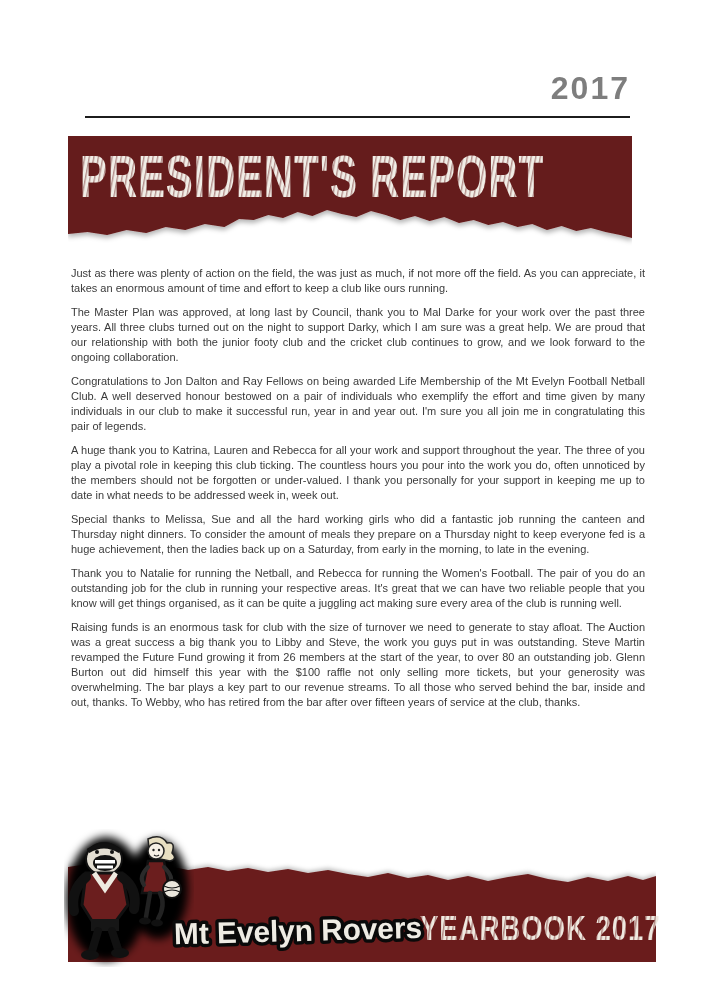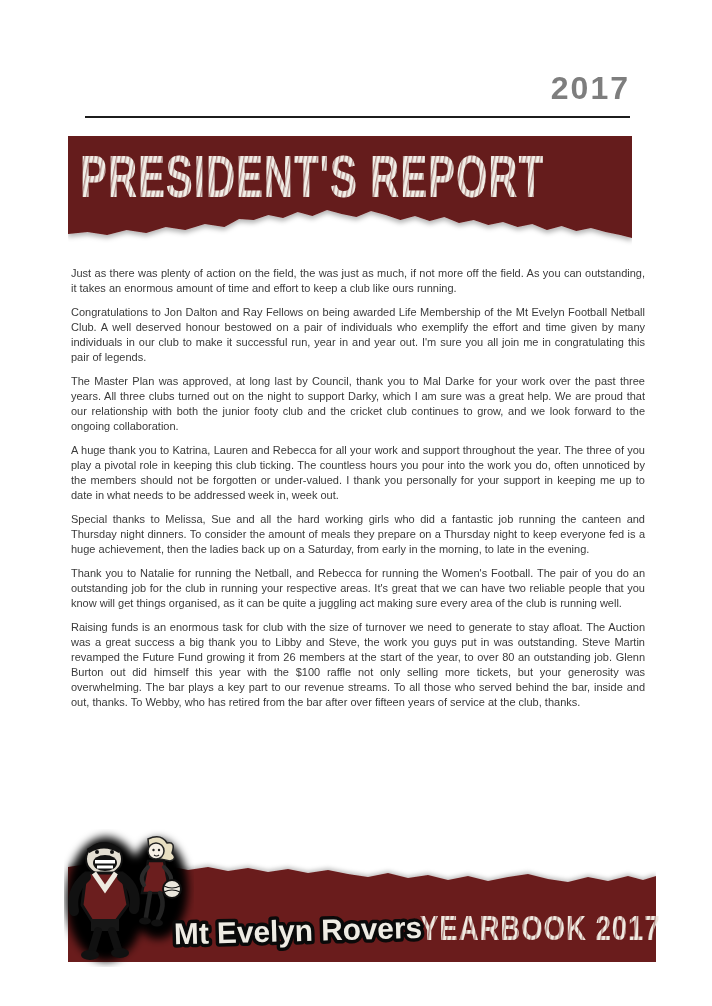--- a/index.html
+++ b/index.html
@@ -52,23 +52,23 @@
         <filter id="ds1" x="-10%" y="-10%" width="120%" height="130%">
           <feDropShadow dx="0" dy="3" stdDeviation="2.5" flood-color="#000" flood-opacity="0.3"></feDropShadow>
         </filter>
       </defs>
       <path fill="#651a1a" filter="url(#ds1)" d="M0,0 H577 V102 L565,99 550,96 535,92 520,95 505,90 490,94 475,88 460,91 445,86 430,89 415,84 400,87 385,81 370,85 355,80 340,84 325,79 310,75 295,81 280,78 265,74 250,80 235,76 220,82 205,79 190,84 175,83 160,91 140,88 120,94 100,91 80,97 60,94 40,99 20,96 0,98 Z"></path>
     </svg>
     <h1 class="banner-title">PRESIDENT'S REPORT</h1>
   </div>
 
   <div class="report">
-    <p>Just as there was plenty of action on the field, the was just as much, if not more off the field.  As you can outstanding, it takes an enormous amount of time and effort to keep a club like ours running.</p>
+    <p>Just as there was plenty of action on the field, the was just as much, if not more off the field.  As you can appreciate, it takes an enormous amount of time and effort to keep a club like ours running.</p>
+    <p>The Master Plan was approved, at long last by Council, thank you to Mal Darke for your work over the past three years. All three clubs turned out on the night to support Darky, which I am sure was a great help.  We are proud that our relationship with both the junior footy club and the cricket club continues to grow, and we look forward to the ongoing collaboration.</p>
     <p>Congratulations to Jon Dalton and Ray Fellows on being awarded Life Membership of the Mt Evelyn Football Netball Club.  A well deserved honour bestowed on a pair of individuals who exemplify the effort and time given by many individuals in our club to make it successful run, year in and year out.  I'm sure you all join me in congratulating this pair of legends.</p>
-    <p>The Master Plan was approved, at long last by Council, thank you to Mal Darke for your work over the past three years. All three clubs turned out on the night to support Darky, which I am sure was a great help.  We are proud that our relationship with both the junior footy club and the cricket club continues to grow, and we look forward to the ongoing collaboration.</p>
     <p>A huge thank you to Katrina, Lauren and Rebecca for all your work and support throughout the year. The three of you play a pivotal role in keeping this club ticking.  The countless hours you pour into the work you do, often unnoticed by the members should not be forgotten or under-valued.  I thank you personally for your support in keeping me up to date in what needs to be addressed week in, week out.</p>
     <p>Special thanks to Melissa, Sue and all the hard working girls who did a fantastic job running the canteen and Thursday night dinners.  To consider the amount of meals they prepare on a Thursday night to keep everyone fed is a huge achievement, then the ladies back up on a Saturday, from early in the morning, to late in the evening.</p>
     <p>Thank you to Natalie for running the Netball, and Rebecca for running the Women's Football.  The pair of you do an outstanding job for the club in running your respective areas.  It's great that we can have two reliable people that you know will get things organised, as it can be quite a juggling act making sure every area of the club is running well.</p>
     <p>Raising funds is an enormous task for club with the size of turnover we need to generate to stay afloat. The Auction was a great success a big thank you to Libby and Steve, the work you guys put in was outstanding. Steve Martin revamped the Future Fund growing it from 26 members at the start of the year, to over 80 an outstanding job.  Glenn Burton out did himself this year with the $100 raffle not only selling more tickets, but your generosity was overwhelming.  The bar plays a key part to our revenue streams. To all those who served behind the bar, inside and out, thanks.  To Webby, who has retired from the bar after over fifteen years of service at the club, thanks.</p>
   </div>
 
   <div class="footer-banner">
     <svg class="tear" viewBox="0 0 588 107" preserveAspectRatio="none">
       <defs>
         <filter id="ds2" x="-10%" y="-30%" width="120%" height="140%">

